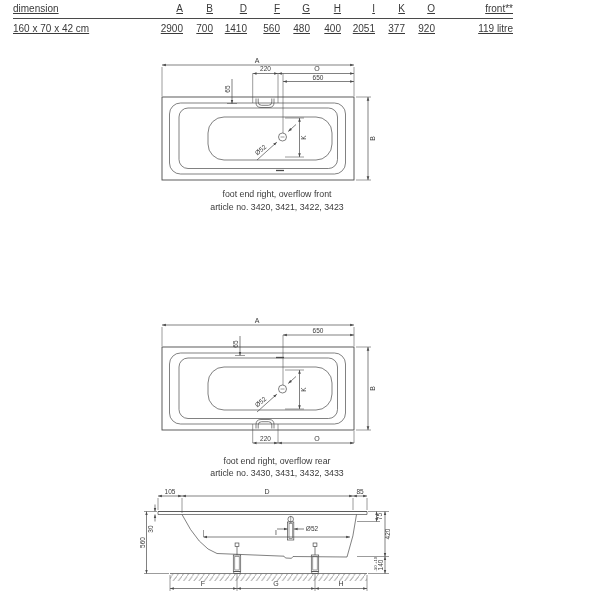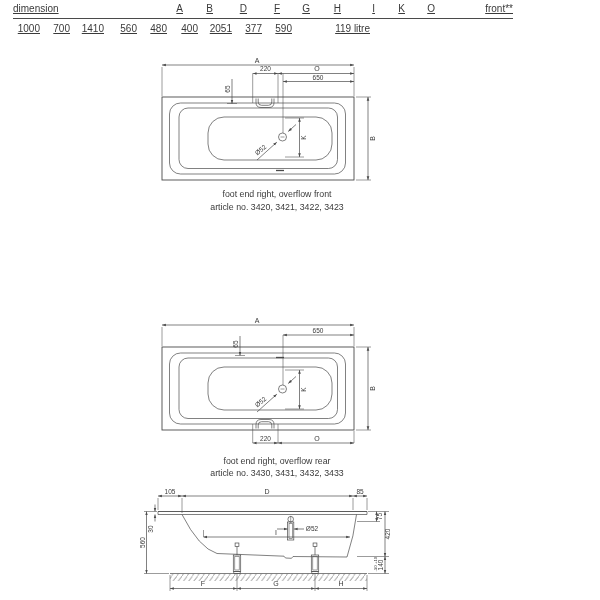--- a/index.html
+++ b/index.html
@@ -36,29 +36,30 @@
       <div class="c" style="width:34px">D</div>
       <div class="c" style="width:33px">F</div>
       <div class="c" style="width:30px">G</div>
       <div class="c" style="width:31px">H</div>
       <div class="c" style="width:34px">I</div>
       <div class="c" style="width:30px">K</div>
       <div class="c" style="width:30px">O</div>
       <div class="c-vol">front**</div>
     </div>
     <div class="trow tvals">
-      <div class="c" style="width:27px">1000</div>
+      <div class="c-dim">160 x 70 x 42 cm</div>
+      <div class="c" style="width:27px">2900</div>
       <div class="c" style="width:30px">700</div>
       <div class="c" style="width:34px">1410</div>
       <div class="c" style="width:33px">560</div>
       <div class="c" style="width:30px">480</div>
       <div class="c" style="width:31px">400</div>
       <div class="c" style="width:34px">2051</div>
       <div class="c" style="width:30px">377</div>
-      <div class="c" style="width:30px">590</div>
+      <div class="c" style="width:30px">920</div>
       <div class="c-vol">119 litre</div>
     </div>
   </div>
 
   <svg width="600" height="600" viewBox="0 0 600 600">
     <defs>
       <marker id="arw" viewBox="0 0 10 10" refX="10" refY="5" markerWidth="5.5" markerHeight="5.5" orient="auto-start-reverse">
         <path d="M0,1.6 L10,5 L0,8.4 Z" fill="#4a4a4a"></path>
       </marker>
       <pattern id="hatch" width="5.2" height="7.2" patternUnits="userSpaceOnUse">

